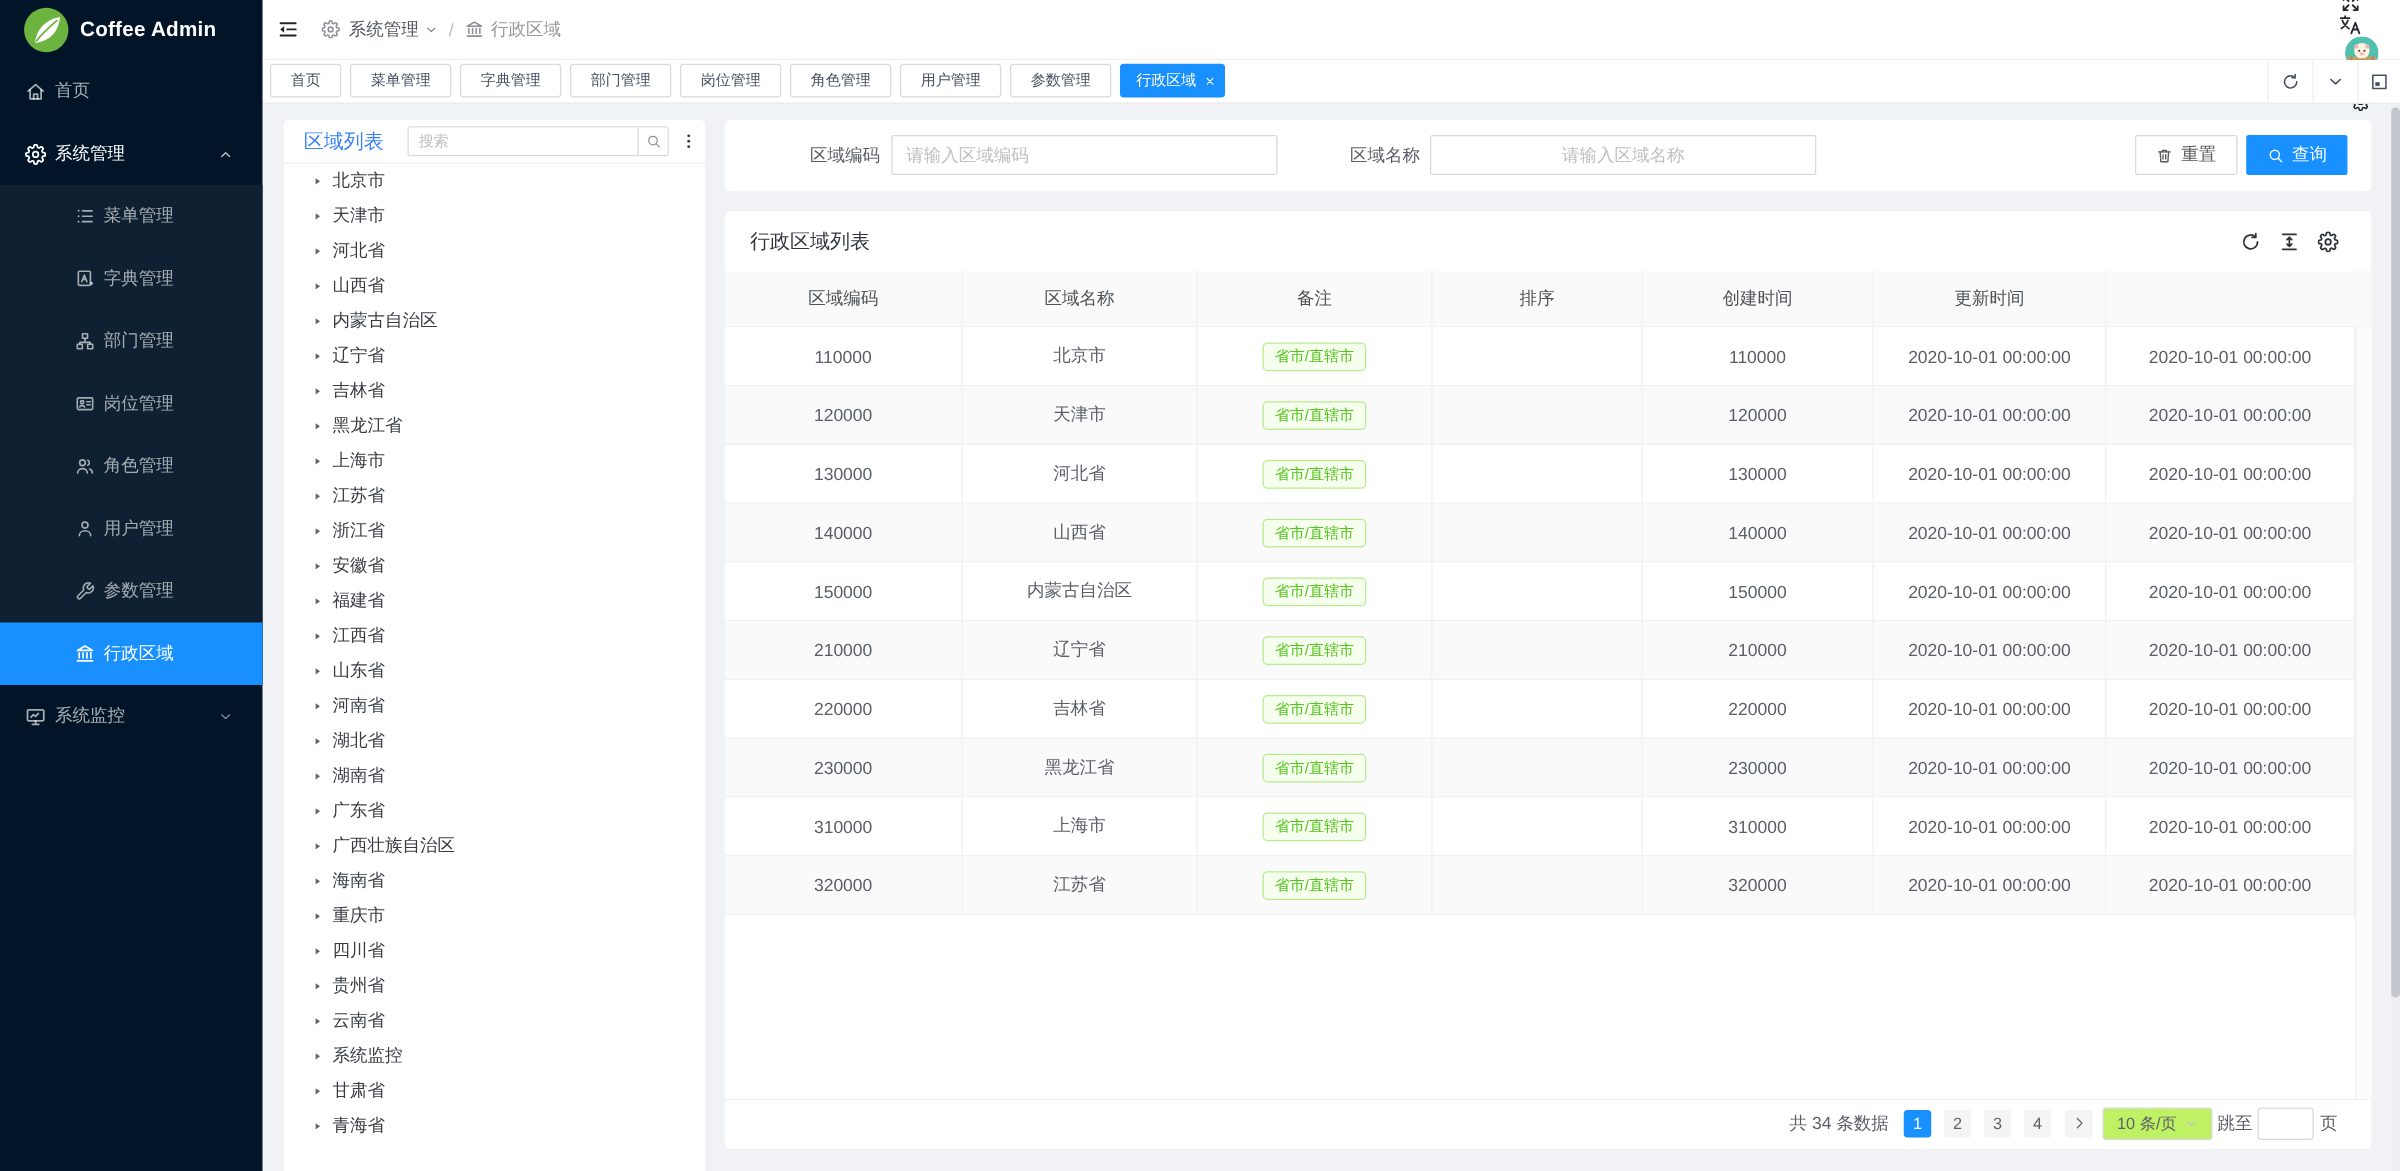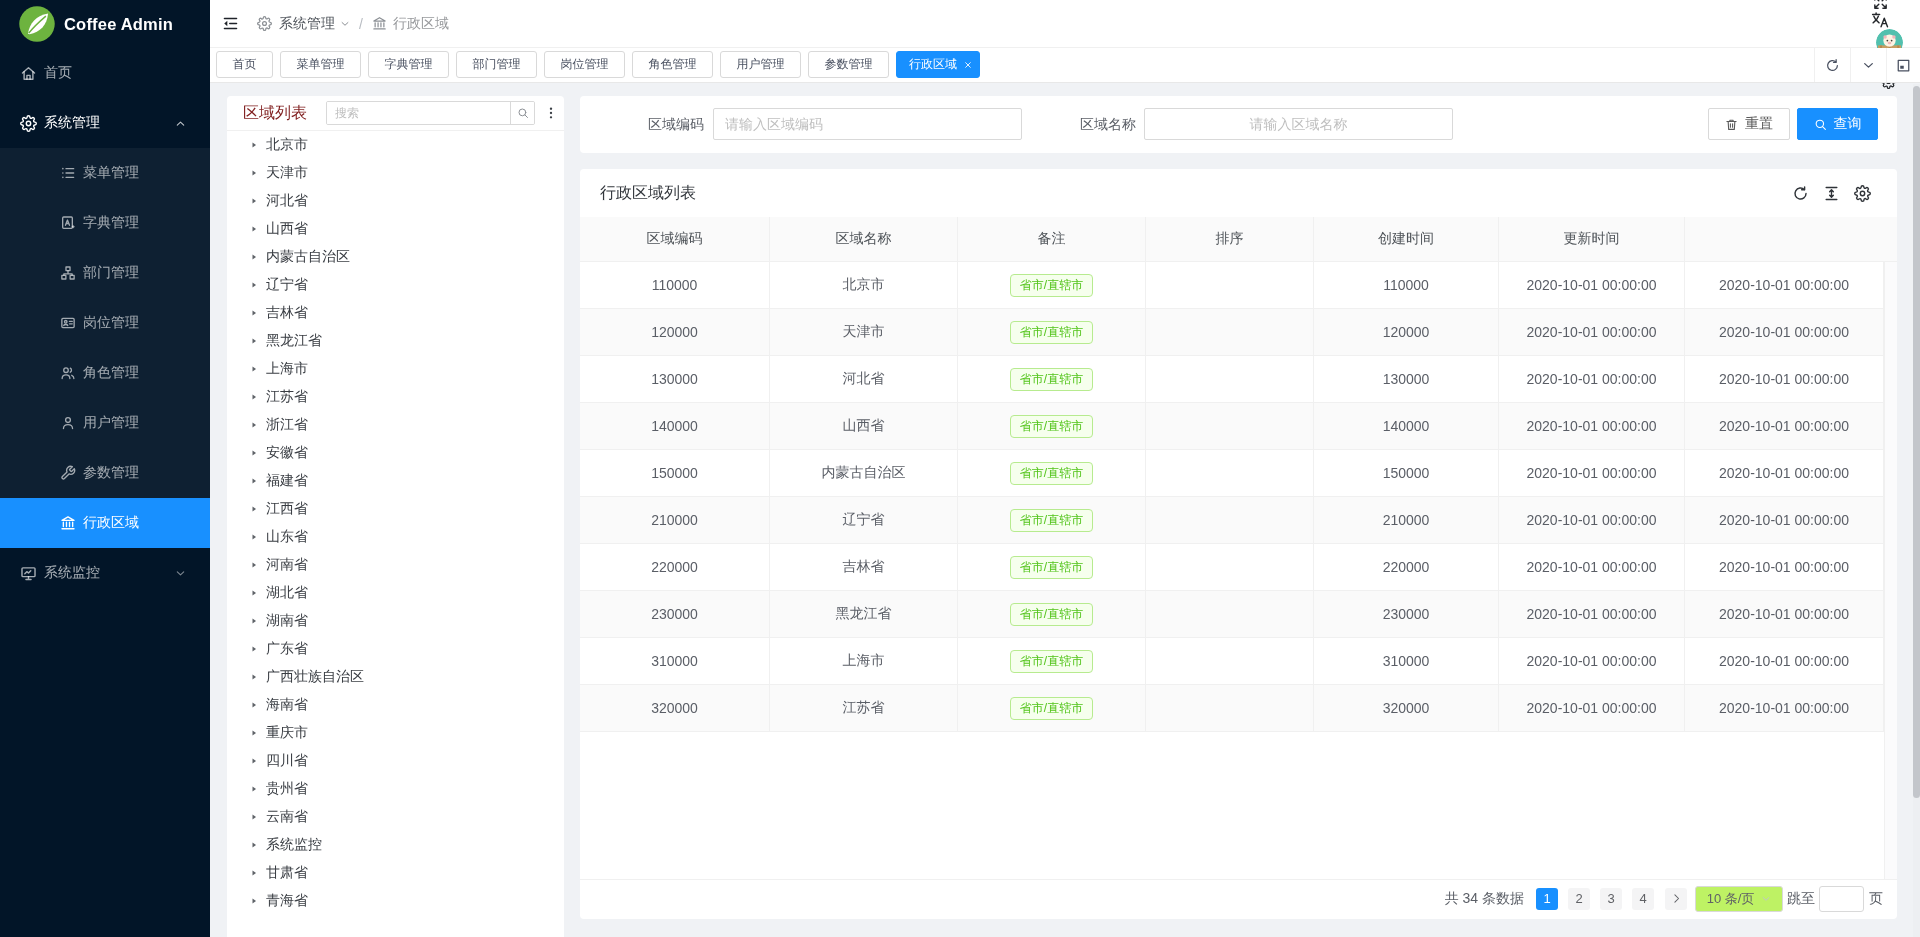--- a/index.html
+++ b/index.html
@@ -61,21 +61,21 @@
   .tab-tool.last { width:34px; }
 
   
   .content { position:absolute; left:210px; top:84px; width:1703px; height:853px; overflow:hidden; }
   .card { position:absolute; background:#fff; border-radius:4px; }
 
   
   .tree-card { left:17px; top:12px; width:337px; height:860px; }
   .tree-head { height:35px; display:flex; align-items:center; padding-left:16px;
     border-bottom:1px solid #f0f0f0; }
-  .tree-title { font-size:16px; color:#7f1d1d; }
+  .tree-title { font-size:16px; color:#3b82f6; }
   .tree-search { margin-left:19px; width:209px; height:24px; border:1px solid #d9d9d9; border-radius:2px;
     display:flex; align-items:stretch; overflow:hidden; background:#fff; }
   .tree-search input { flex:1; border:none; outline:none; padding:0 8px; font-size:12px; color:#606266;
     font-family:inherit; min-width:0; }
   .tree-search input::placeholder { color:#bfbfbf; }
   .ts-btn { width:24px; border-left:1px solid #d9d9d9; display:flex; align-items:center; justify-content:center;
     color:#8c9095; cursor:pointer; background:#fff; }
   .ts-btn svg { width:12px; height:12px; }
   .tree-kebab { margin-left:9px; width:14px; height:14px; color:#3a3f45; cursor:pointer; }
   .tree-list { padding-top:0; }
@@ -120,21 +120,21 @@
   .trow { height:47px; display:flex; border-bottom:1px solid #f0f0f0; background:#fff; }
   .tbody > div.trow:nth-of-type(even) { background:#fafafa; }
   .td { display:flex; align-items:center; justify-content:center; font-size:14px; color:#5a5e66;
     border-right:1px solid #f0f0f0; height:100%; }
   .b-gutter { position:absolute; right:0; top:0; bottom:0; width:13px; background:#fbfbfc;
     border-left:1px solid #f0f0f0; }
   .tag { display:inline-block; height:23px; line-height:21px; padding:0 9px; font-size:12px;
     color:var(--tag-green-text,#52c41a); background:var(--tag-green-bg,#f6ffed);
     border:1px solid var(--tag-green-border,#b7eb8f); border-radius:4px; }
 
-  .pager { height:37px; display:flex; align-items:center; justify-content:flex-end; padding-right:14px; }
+  .pager { height:37px; display:flex; align-items:center; justify-content:flex-end; padding-right:27px; }
   .pg-total { font-size:14px; color:#5a5e66; margin-right:2px; }
   .pg-item { min-width:22px; height:22px; padding:0 5px; margin-left:10px; border-radius:3px;
     background:#f4f4f5; color:#606266; font-size:13px; display:flex; align-items:center; justify-content:center;
     cursor:pointer; }
   .pg-item.active { background:var(--accent,#1890ff); color:#fff; }
   .pg-next { margin-left:11px; }
   .pg-next svg { width:11px; height:11px; }
   .pg-size { margin-left:8px; width:88px; height:26px; border:1px solid #d9d9d9; border-radius:3px;
     background:#bef264; display:flex; align-items:center; justify-content:center; font-size:13px; color:#606266;
     cursor:pointer; }

